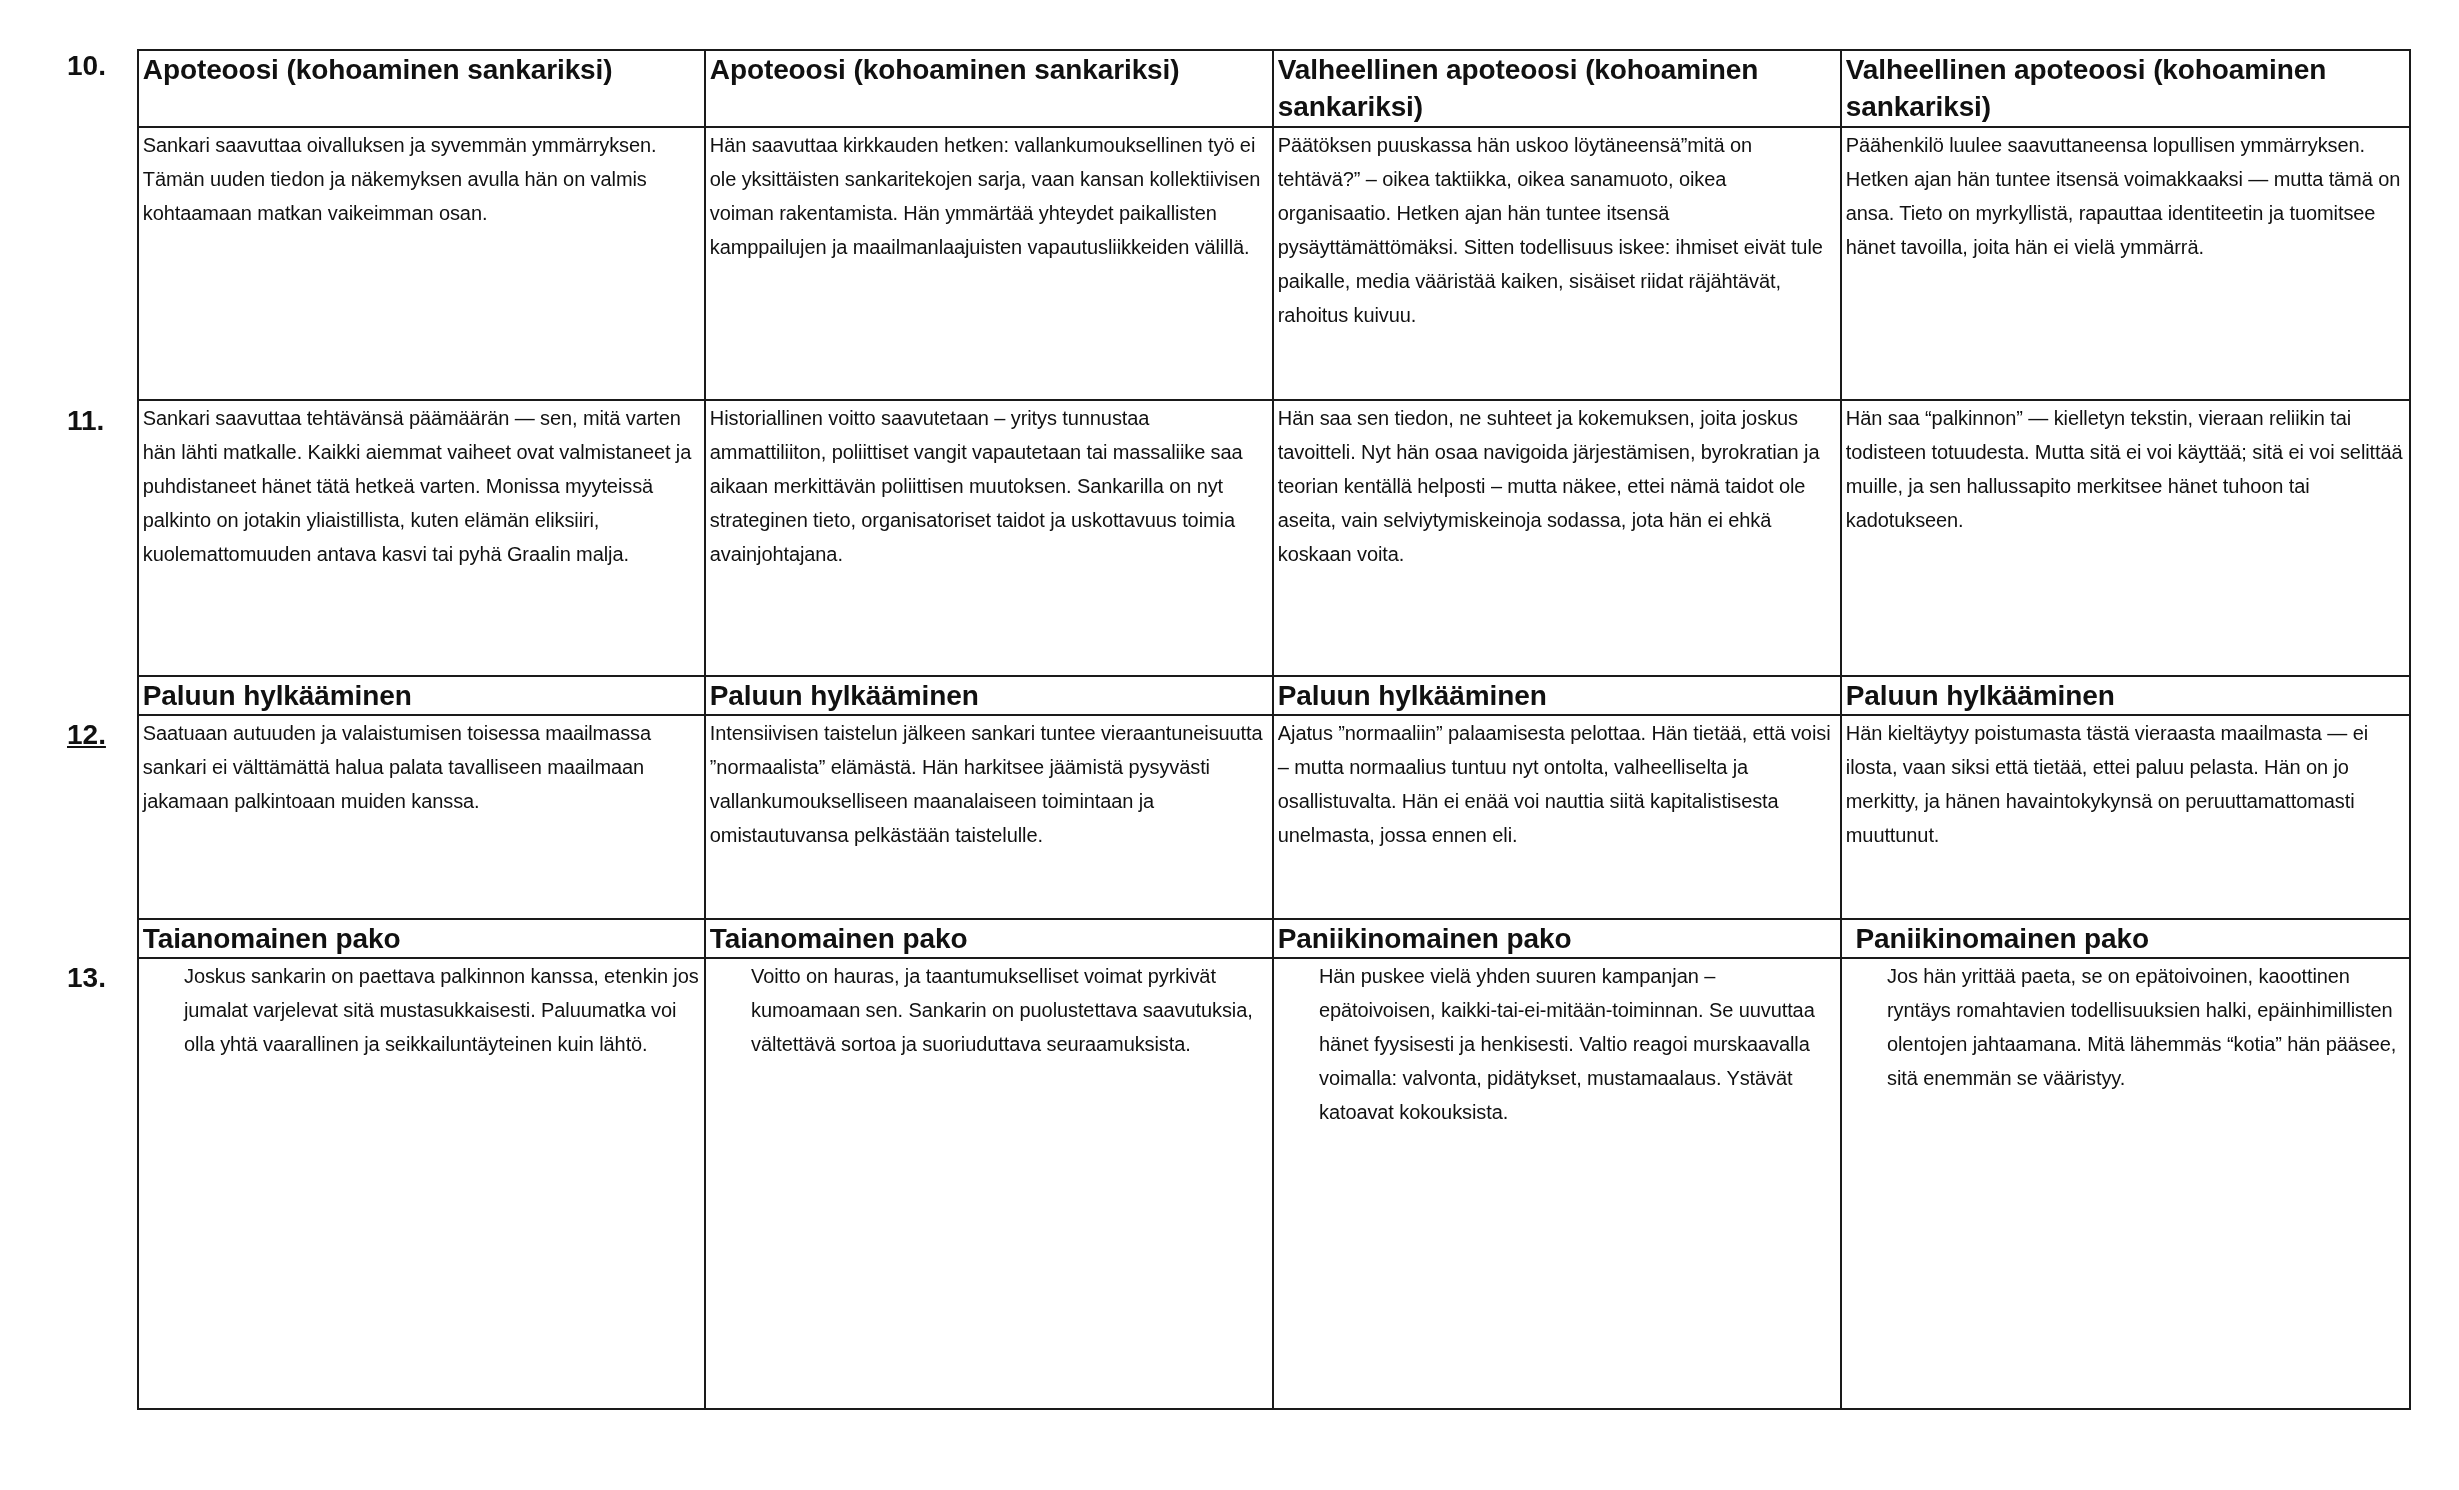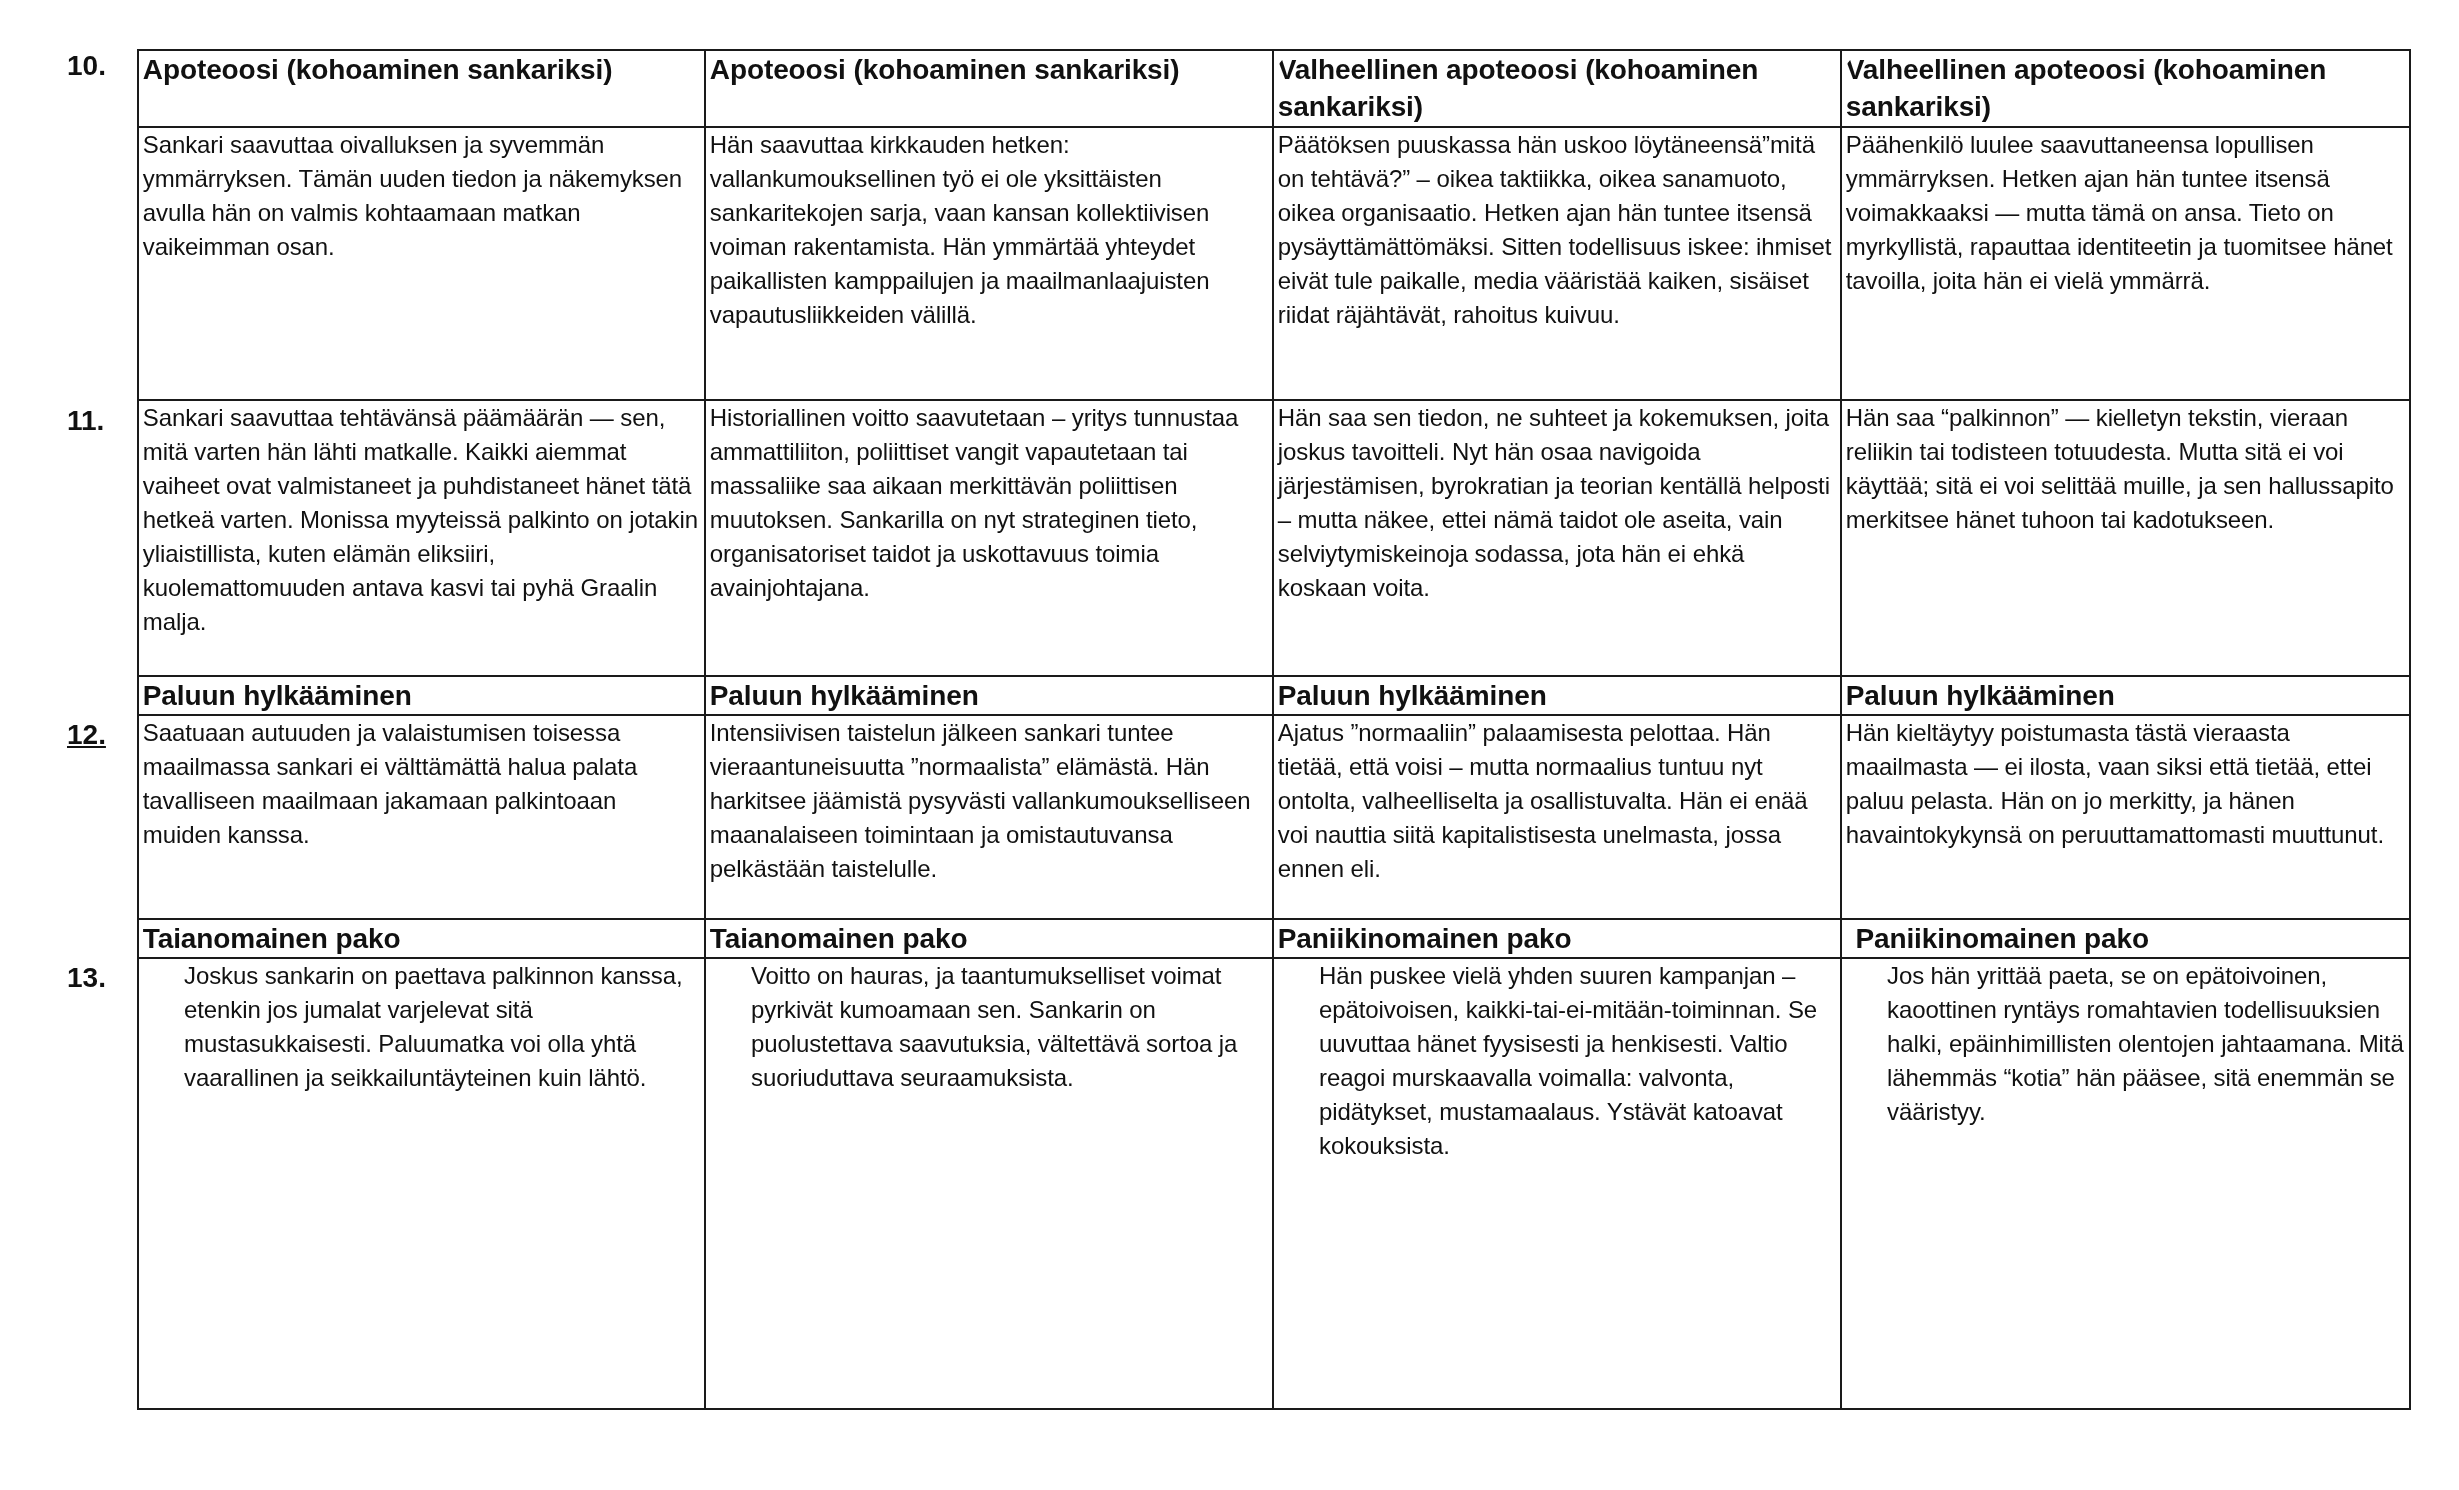--- a/index.html
+++ b/index.html
@@ -51,26 +51,26 @@
     }
     td.stage-title {
       font-weight: bold;
       font-size: 28px;
       line-height: 37px;
       padding-top: 0px;
       padding-bottom: 0px;
       letter-spacing: -0.1px;
     }
     td.stage-desc {
-      font-size: 24px;
+      font-size: 20px;
       line-height: 34px;
       padding-top: 1px;
       letter-spacing: -0.1px;
     }
-    tr.h10 td { height: 75px; border-radius: 28px; }
+    tr.h10 td { height: 75px; }
     tr.b10 td { height: 271px; }
     tr.h11 td { height: 37px; }
     tr.b11 td { height: 274px; }
     tr.h12 td { height: 37px; border-radius: 9px; }
     tr.b12 td { height: 202px; }
     tr.h13 td { height: 37px; }
     tr.b13 td { height: 449px; padding-left: 45px; }
     .indent { padding-left: 13.4px !important; }
   </style>
 </head>

